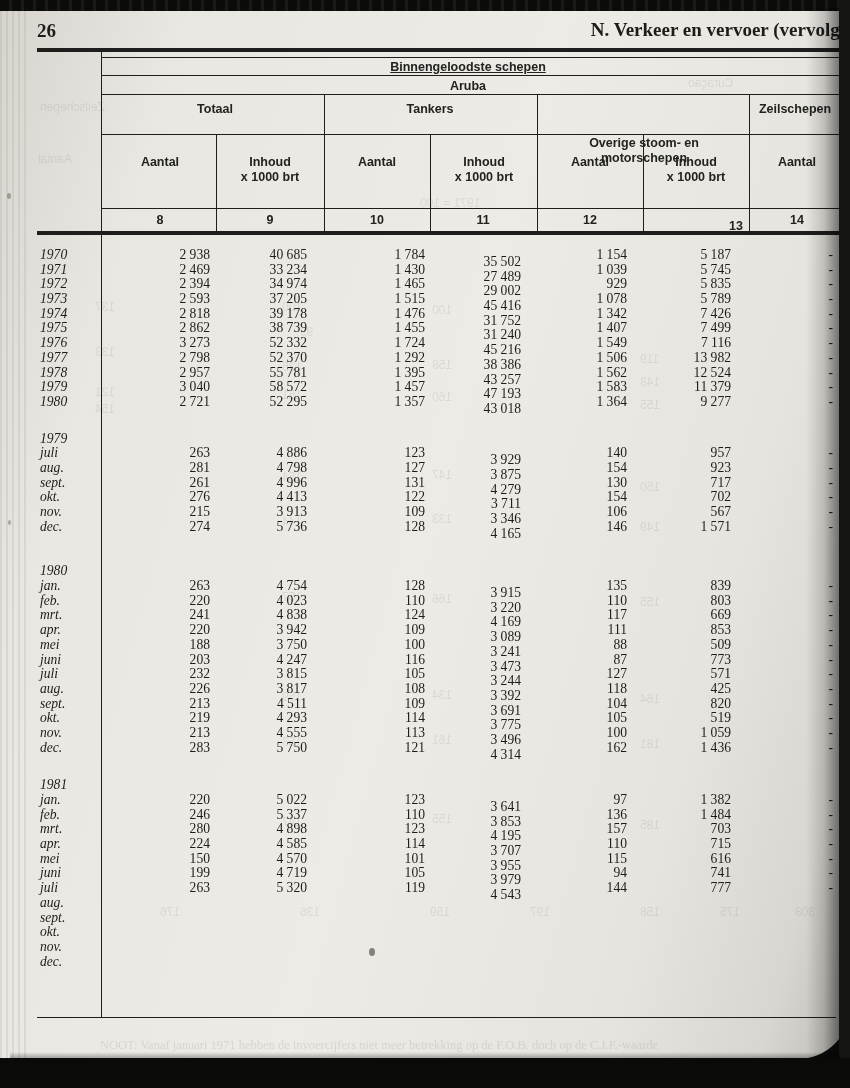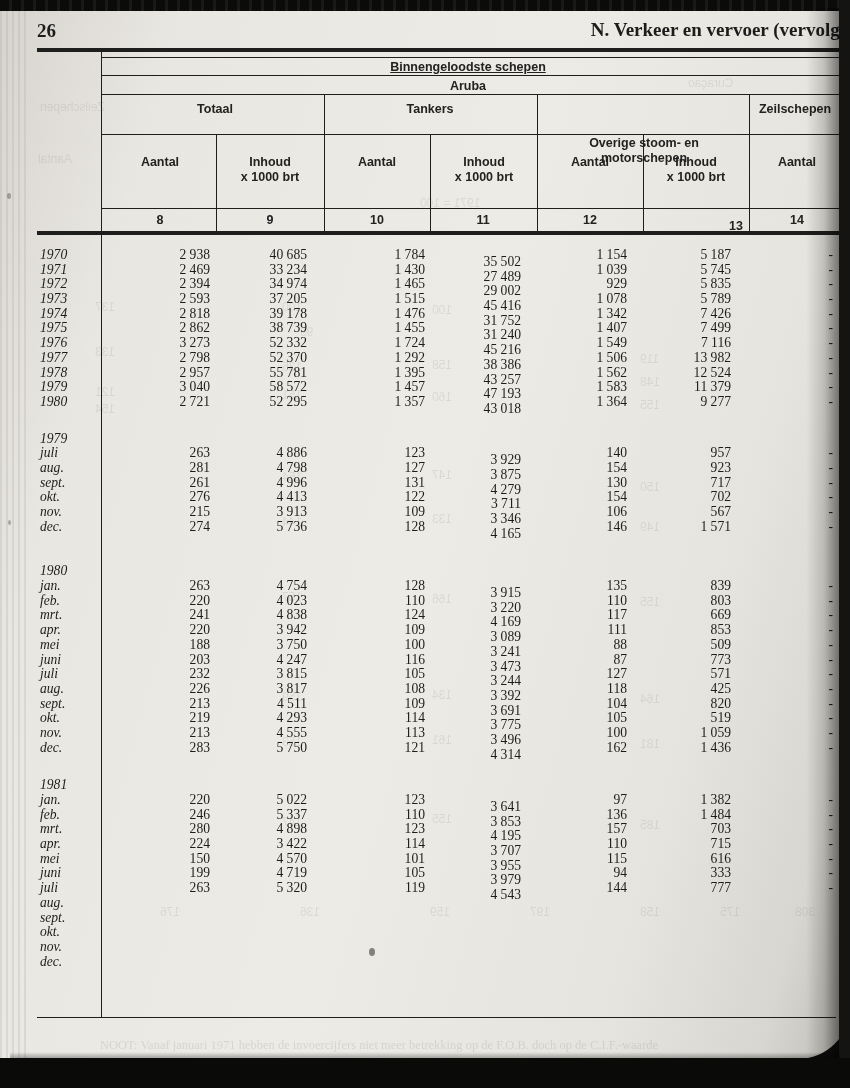--- a/index.html
+++ b/index.html
@@ -522,21 +522,21 @@
       <span class="c9">4 898</span>
       <span class="c10">123</span>
       <span class="c11">4 195</span>
       <span class="c12">157</span>
       <span class="c13">703</span>
       <span class="c14">-</span>
     </div>
     <div class="row">
       <span class="rlabel">apr.</span>
       <span class="c8">224</span>
-      <span class="c9">3 422</span>
+      <span class="c9">4 585</span>
       <span class="c10">114</span>
       <span class="c11">3 707</span>
       <span class="c12">110</span>
       <span class="c13">715</span>
       <span class="c14">-</span>
     </div>
     <div class="row">
       <span class="rlabel">mei</span>
       <span class="c8">150</span>
       <span class="c9">4 570</span>
@@ -546,21 +546,21 @@
       <span class="c13">616</span>
       <span class="c14">-</span>
     </div>
     <div class="row">
       <span class="rlabel">juni</span>
       <span class="c8">199</span>
       <span class="c9">4 719</span>
       <span class="c10">105</span>
       <span class="c11">3 979</span>
       <span class="c12">94</span>
-      <span class="c13">333</span>
+      <span class="c13">741</span>
       <span class="c14">-</span>
     </div>
     <div class="row">
       <span class="rlabel">juli</span>
       <span class="c8">263</span>
       <span class="c9">5 320</span>
       <span class="c10">119</span>
       <span class="c11">4 543</span>
       <span class="c12">144</span>
       <span class="c13">777</span>

